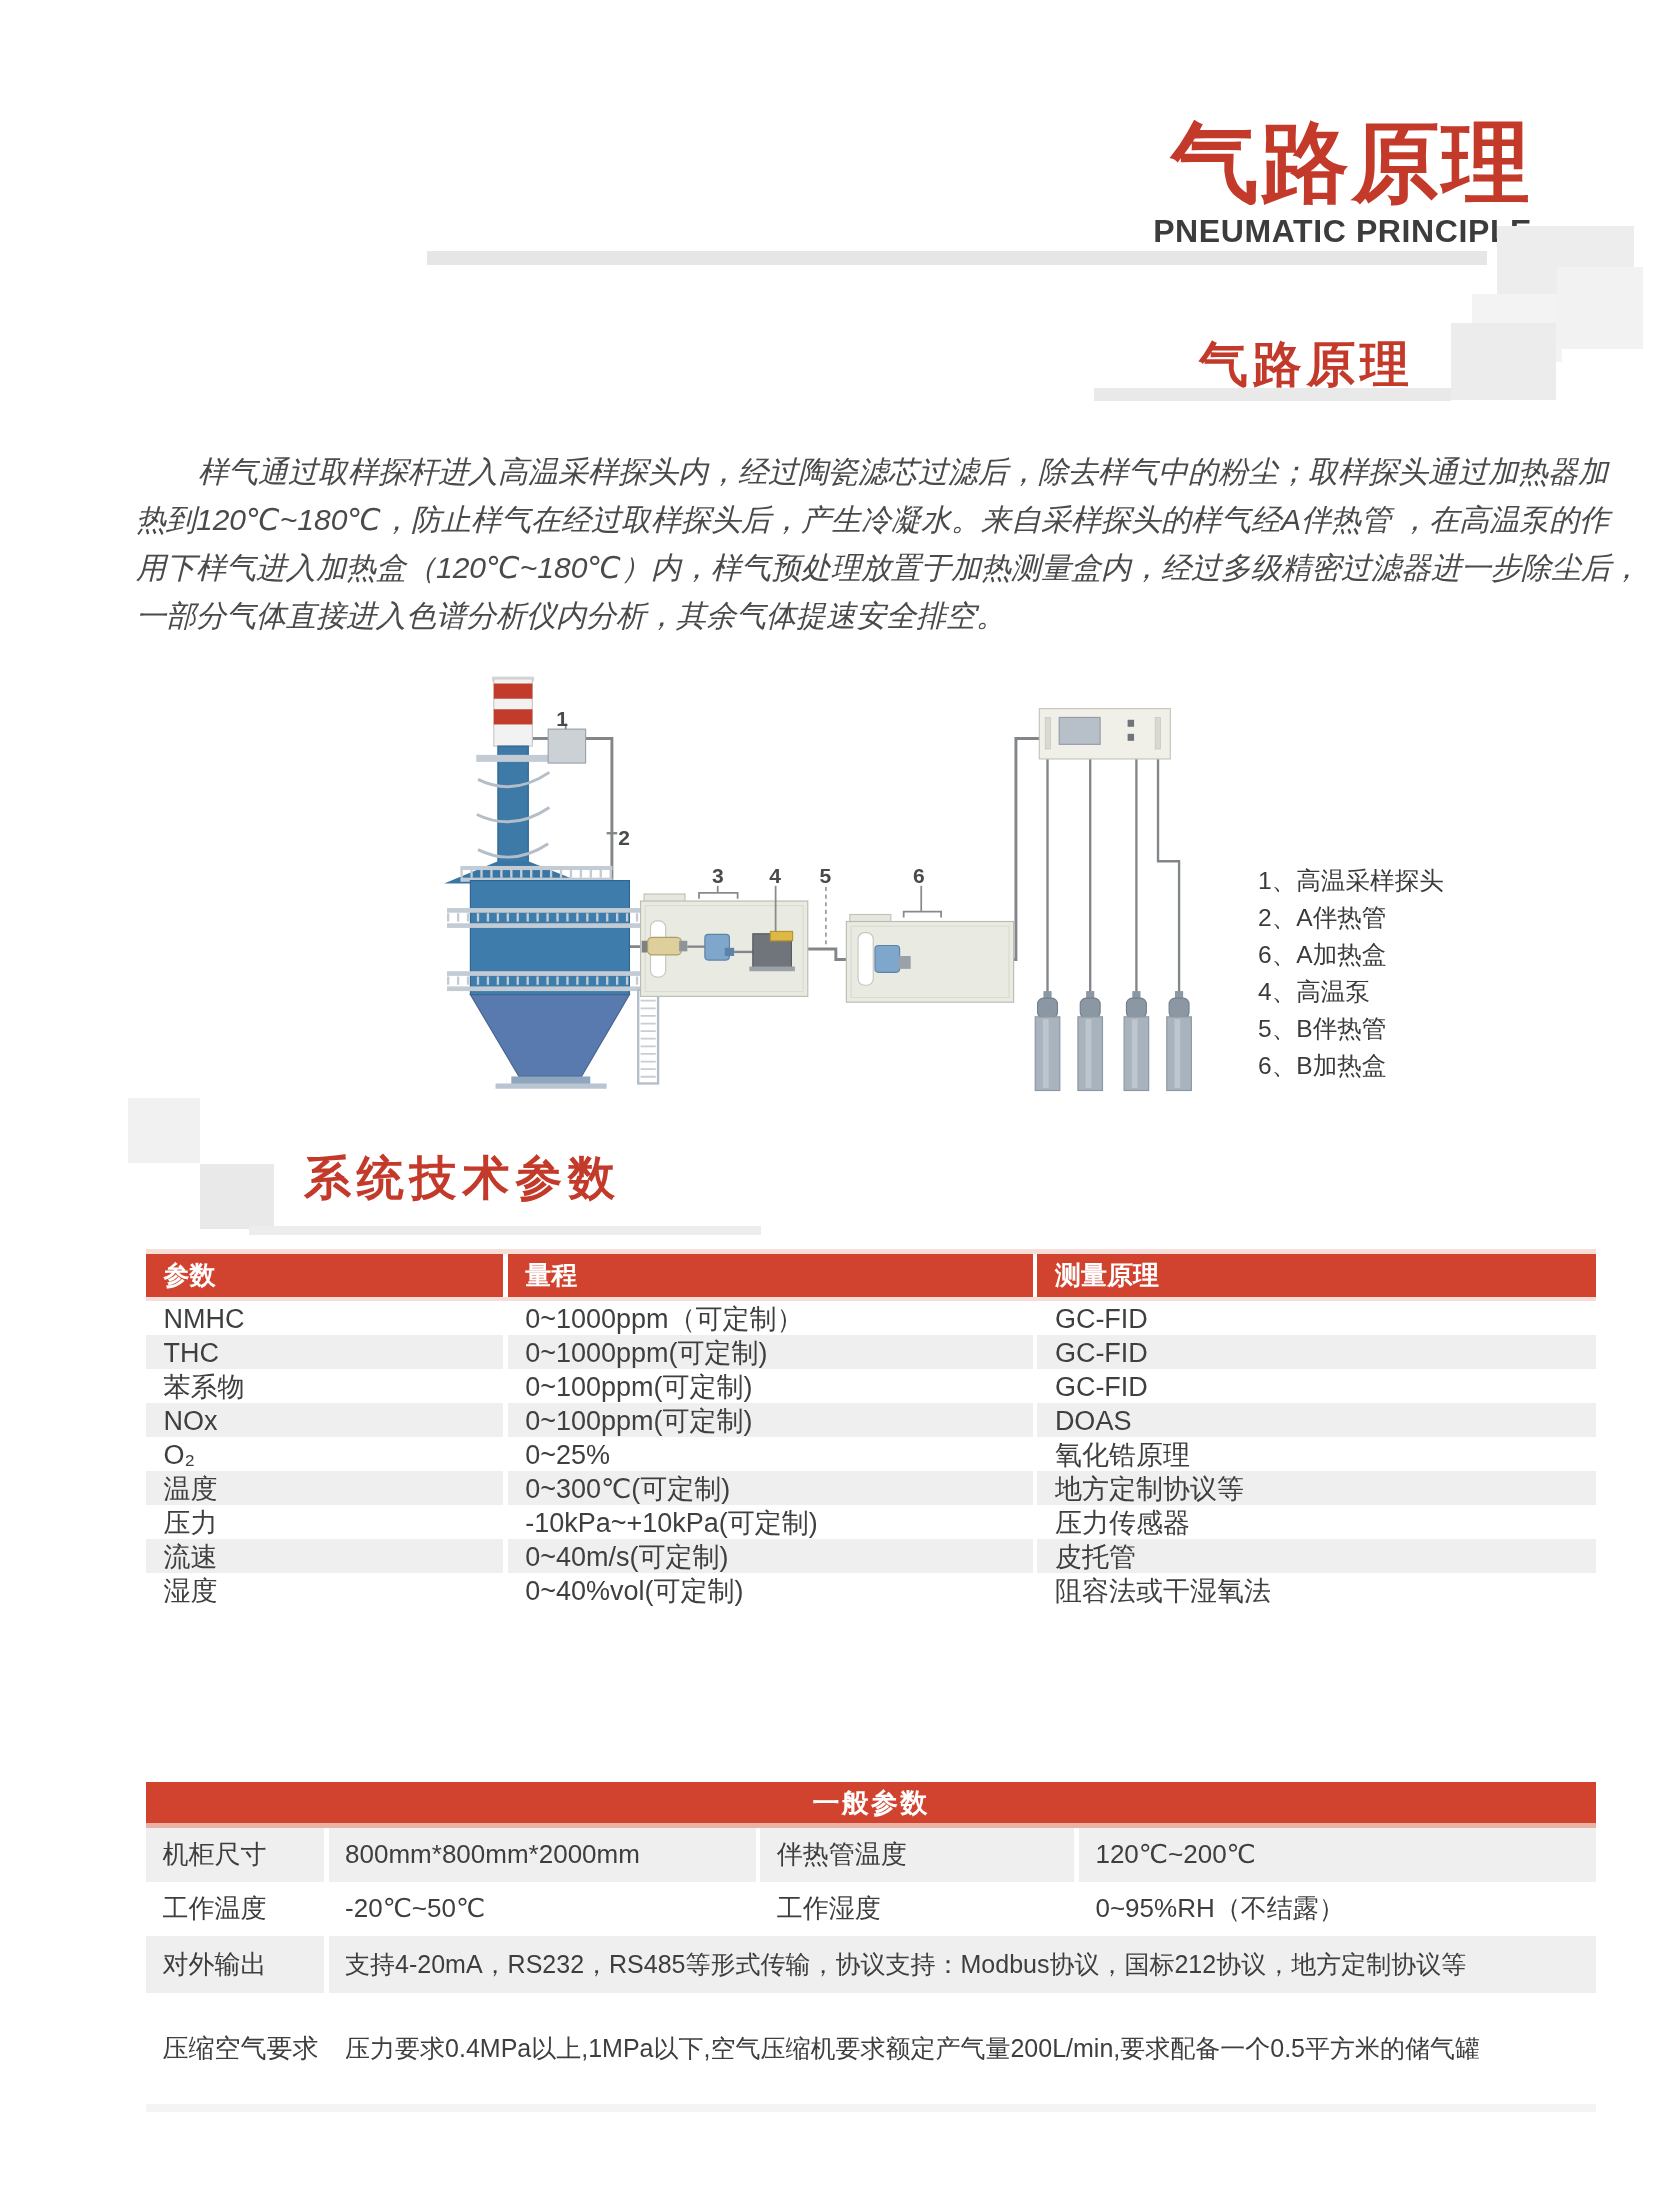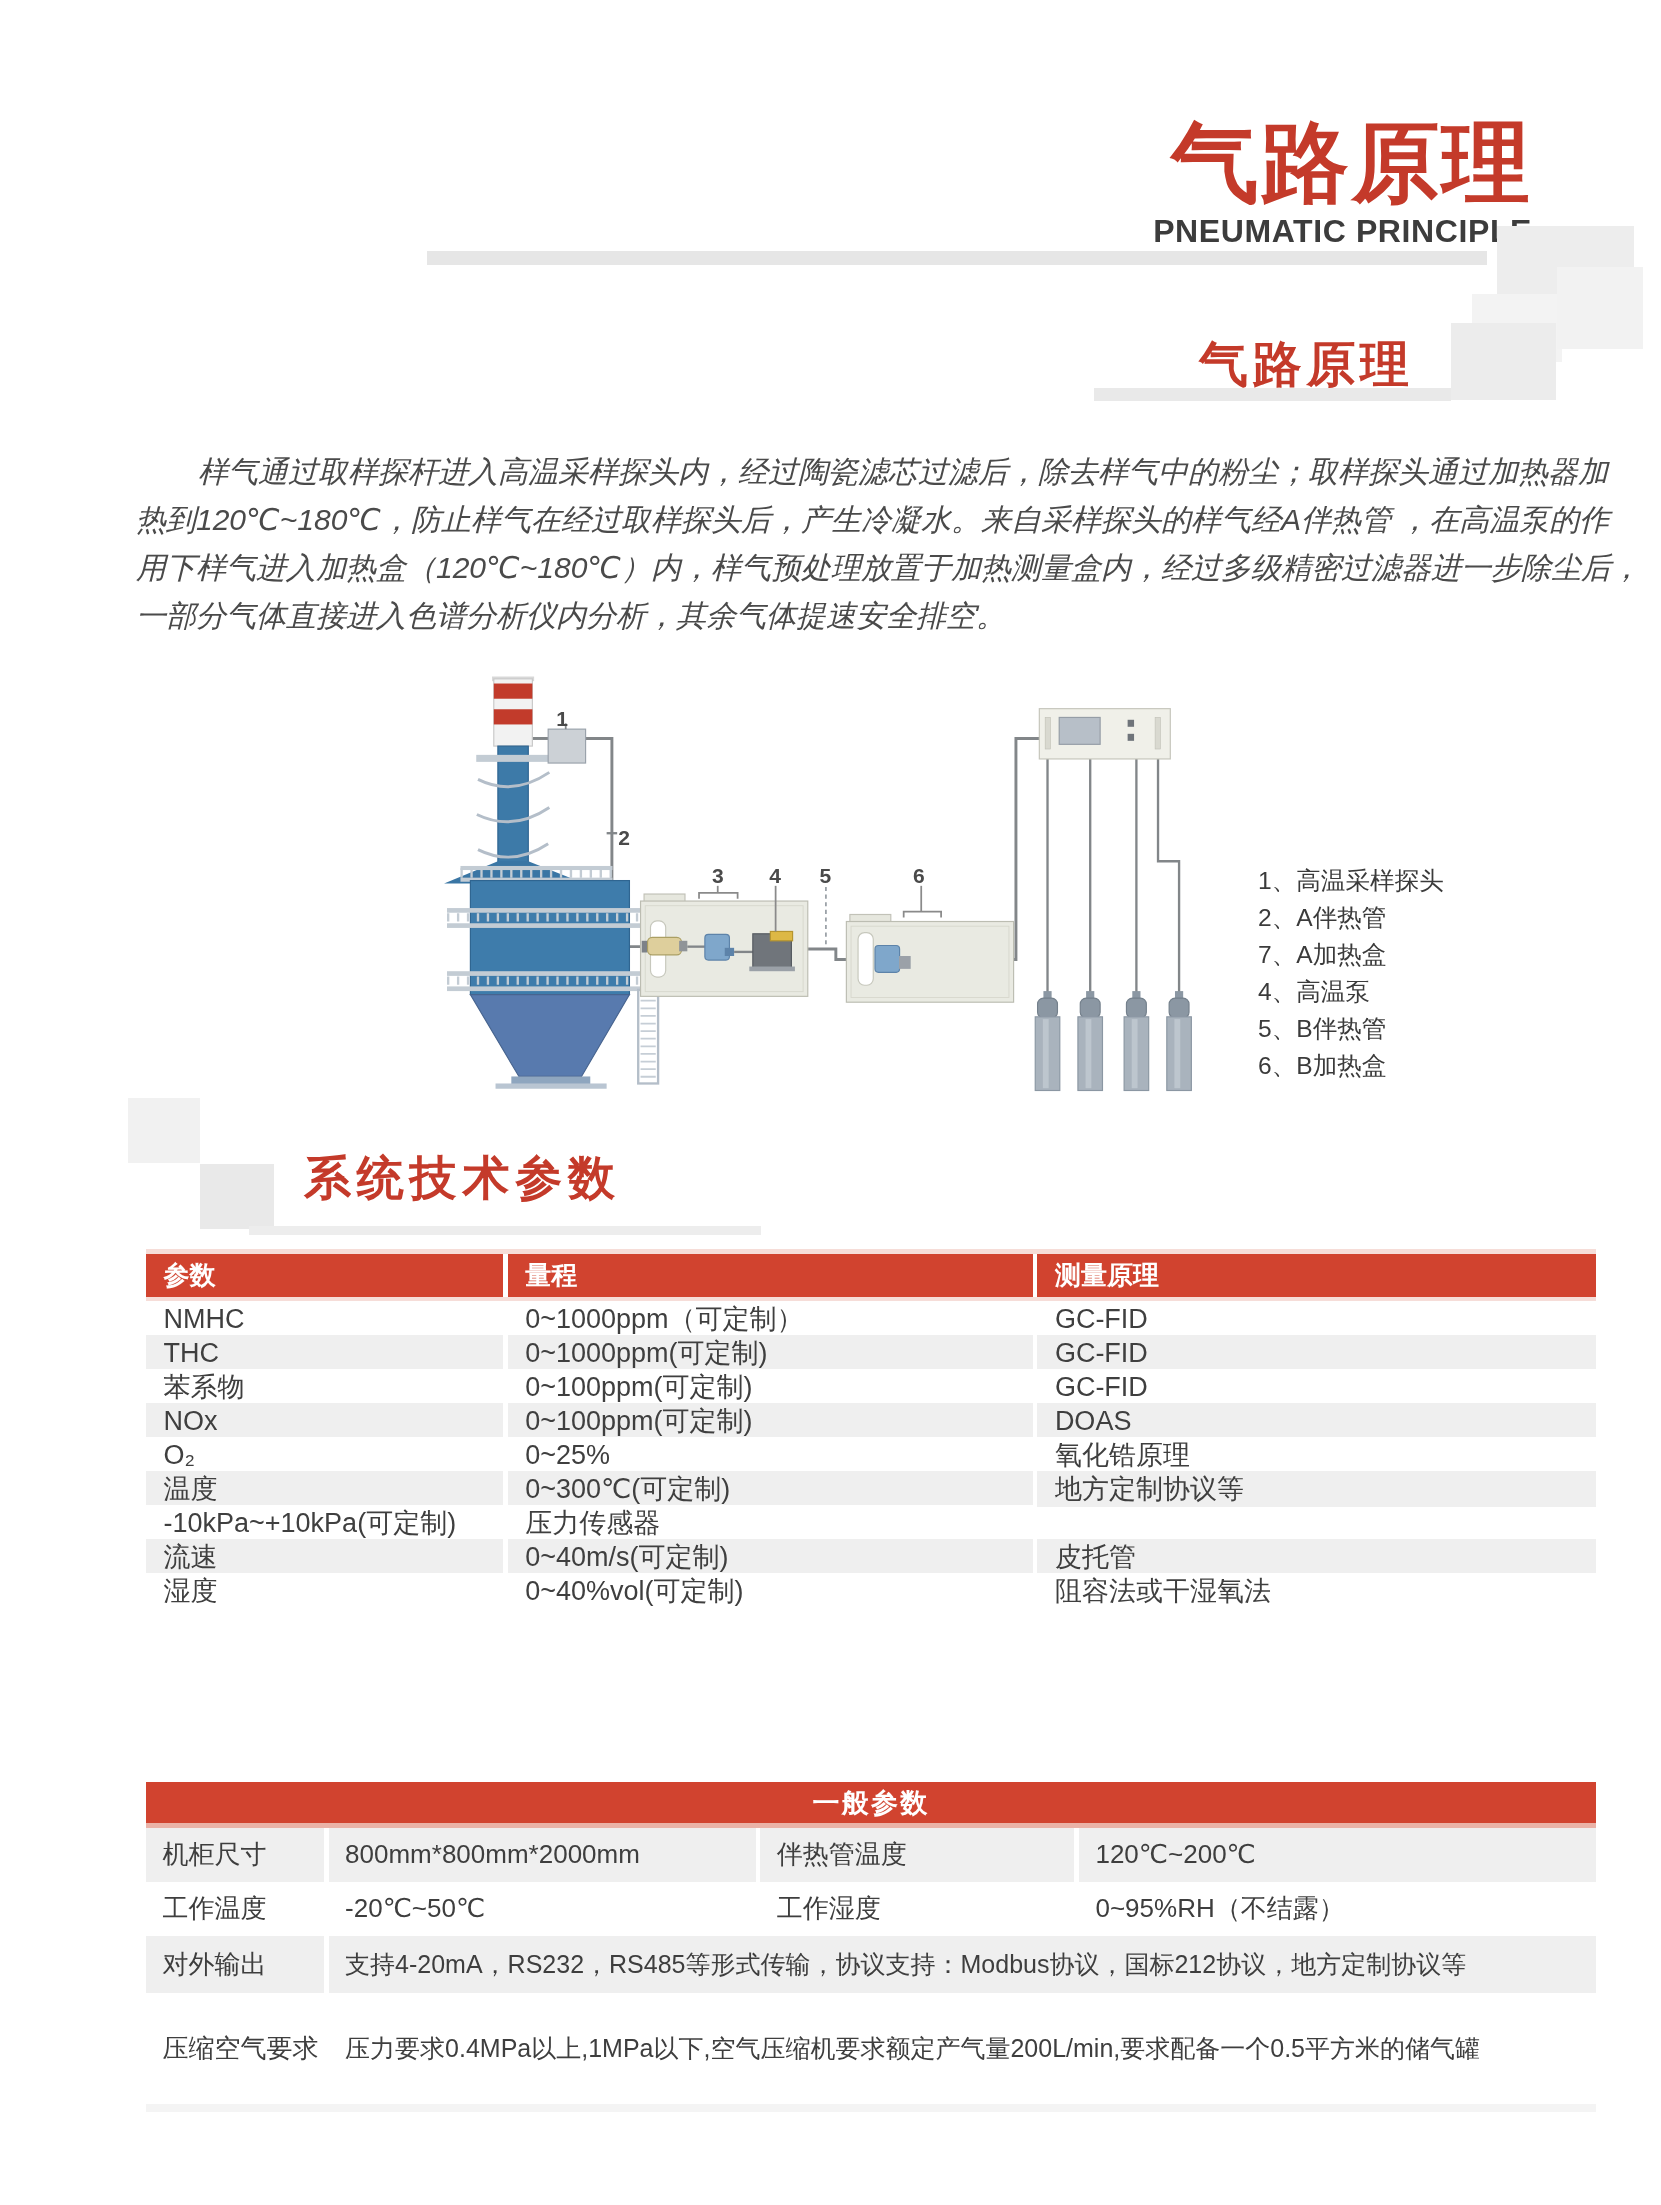--- a/index.html
+++ b/index.html
@@ -222,21 +222,21 @@
     <text x="1316" y="1510">4</text>
     <text x="1402" y="1510">5</text>
     <text x="1562" y="1510">6</text>
   </g>
 </svg>
 </div>
 
 <div class="abs legend">
   <div class="legend-item">1、高温采样探头</div>
   <div class="legend-item">2、A伴热管</div>
-  <div class="legend-item">7、A加热盒</div>
+  <div class="legend-item">6、A加热盒</div>
   <div class="legend-item">4、高温泵</div>
   <div class="legend-item">5、B伴热管</div>
   <div class="legend-item">6、B加热盒</div>
 </div>
 
 <div class="abs sec2-sq-1"></div>
 <div class="abs sec2-sq-2"></div>
 <div class="abs sec2-underbar"></div>
 <div class="abs sec2-heading">系统技术参数</div>
 
@@ -273,20 +273,21 @@
     <div class="cell">O₂</div>
     <div class="cell">0~25%</div>
     <div class="cell">氧化锆原理</div>
   </div>
   <div class="tech-row alt">
     <div class="cell">温度</div>
     <div class="cell">0~300℃(可定制)</div>
     <div class="cell">地方定制协议等</div>
   </div>
   <div class="tech-row">
+    <div class="cell">压力</div>
     <div class="cell">-10kPa~+10kPa(可定制)</div>
     <div class="cell">压力传感器</div>
   </div>
   <div class="tech-row alt">
     <div class="cell">流速</div>
     <div class="cell">0~40m/s(可定制)</div>
     <div class="cell">皮托管</div>
   </div>
   <div class="tech-row">
     <div class="cell">湿度</div>

